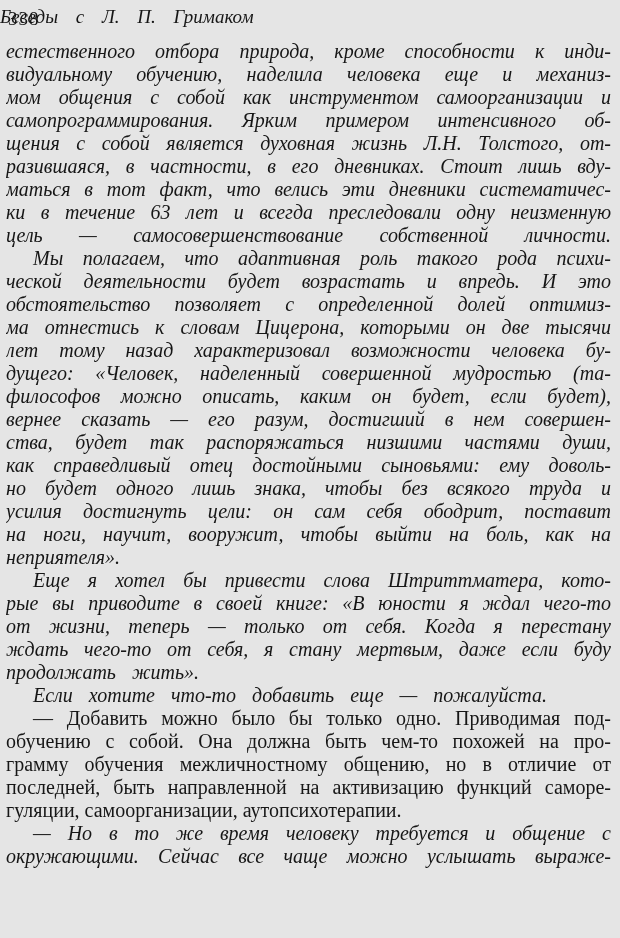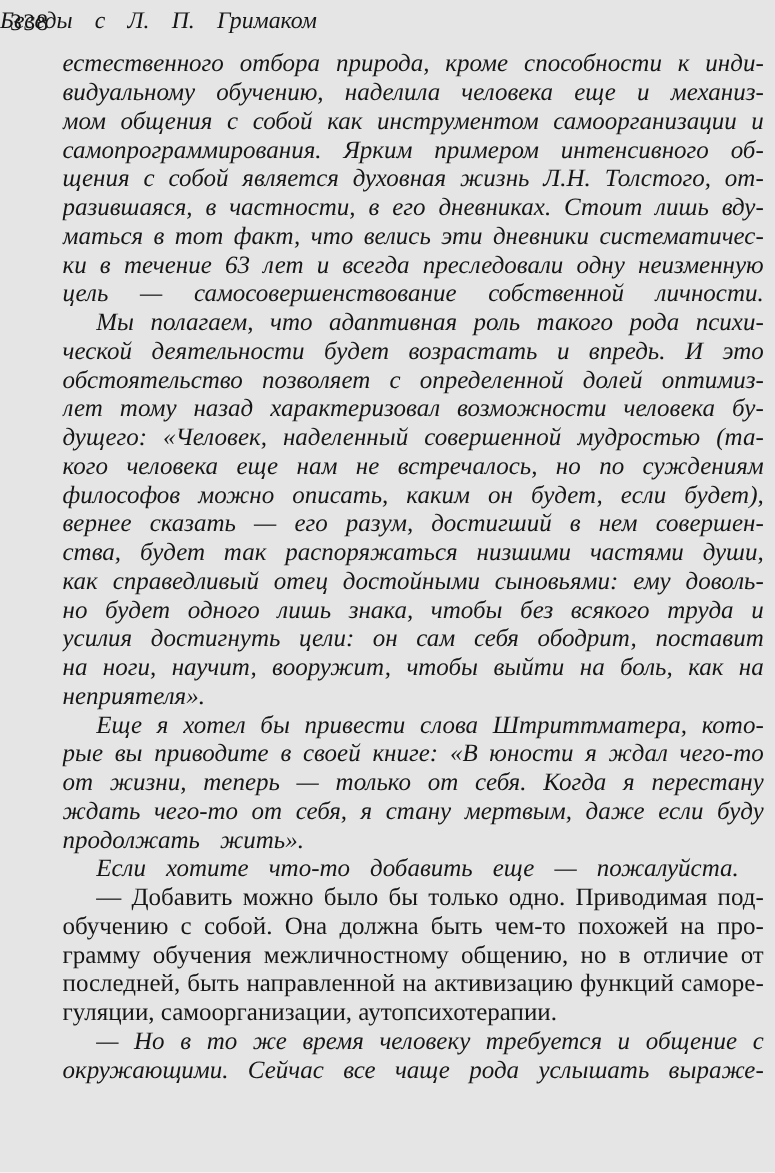--- a/index.html
+++ b/index.html
@@ -41,21 +41,20 @@
   .body {
     padding: 0 9px 0 6px;
     margin-top: 6px;
   }
   .ln {
     font-size: 20px;
     line-height: 23px;
     height: 23px;
     white-space: normal;
     overflow: hidden;
-    margin-left: 44px;
   }
   .it { font-style: italic; }
   .rm { font-style: normal; font-family: Liberation Serif, serif; }
   .j  { text-align: justify; text-align-last: justify; text-justify: inter-word; }
   .l  { text-align: right; text-align-last: left; }
   .ind { padding-left: 27px; }
   .sp  { word-spacing: 11px; }
 </style>
 </head>
 <body>
@@ -71,38 +70,38 @@
     <div class="ln it j">мом общения с собой как инструментом самоорганизации и</div>
     <div class="ln it j">самопрограммирования. Ярким примером интенсивного об-</div>
     <div class="ln it j">щения с собой является духовная жизнь Л.Н. Толстого, от-</div>
     <div class="ln it j">разившаяся, в частности, в его дневниках. Стоит лишь вду-</div>
     <div class="ln it j">маться в тот факт, что велись эти дневники систематичес-</div>
     <div class="ln it j">ки в течение 63 лет и всегда преследовали одну неизменную</div>
     <div class="ln it j">цель — самосовершенствование собственной личности.</div>
     <div class="ln it j ind">Мы полагаем, что адаптивная роль такого рода психи-</div>
     <div class="ln it j">ческой деятельности будет возрастать и впредь. И это</div>
     <div class="ln it j">обстоятельство позволяет с определенной долей оптимиз-</div>
+    <div class="ln it j">ма отнестись к словам Цицерона, которыми он две тысячи</div>
     <div class="ln it j">лет тому назад характеризовал возможности человека бу-</div>
     <div class="ln it j">дущего: «Человек, наделенный совершенной мудростью (та-</div>
-    <div class="ln it j">кого человека еще нам не встречалось, но по суждениям</div>
     <div class="ln it j">философов можно описать, каким он будет, если будет),</div>
     <div class="ln it j">вернее сказать — его разум, достигший в нем совершен-</div>
     <div class="ln it j">ства, будет так распоряжаться низшими частями души,</div>
     <div class="ln it j">как справедливый отец достойными сыновьями: ему доволь-</div>
     <div class="ln it j">но будет одного лишь знака, чтобы без всякого труда и</div>
     <div class="ln it j">усилия достигнуть цели: он сам себя ободрит, поставит</div>
     <div class="ln it j">на ноги, научит, вооружит, чтобы выйти на боль, как на</div>
     <div class="ln it l">неприятеля».</div>
     <div class="ln it j ind">Еще я хотел бы привести слова Штриттматера, кото-</div>
     <div class="ln it j">рые вы приводите в своей книге: «В юности я ждал чего-то</div>
     <div class="ln it j">от жизни, теперь — только от себя. Когда я перестану</div>
     <div class="ln it j">ждать чего-то от себя, я стану мертвым, даже если буду</div>
     <div class="ln it l sp">продолжать жить».</div>
     <div class="ln it l sp ind">Если хотите что-то добавить еще — пожалуйста.</div>
     <div class="ln rm j ind">— Добавить можно было бы только одно. Приводимая под-</div>
     <div class="ln rm j">обучению с собой. Она должна быть чем-то похожей на про-</div>
     <div class="ln rm j">грамму обучения межличностному общению, но в отличие от</div>
     <div class="ln rm j">последней, быть направленной на активизацию функций саморе-</div>
     <div class="ln rm l">гуляции, самоорганизации, аутопсихотерапии.</div>
     <div class="ln it j ind">— Но в то же время человеку требуется и общение с</div>
-    <div class="ln it j">окружающими. Сейчас все чаще рода услышать выраже-</div>
+    <div class="ln it j">окружающими. Сейчас все чаще можно услышать выраже-</div>
   </div>
 </div>
 
 </body></html>

